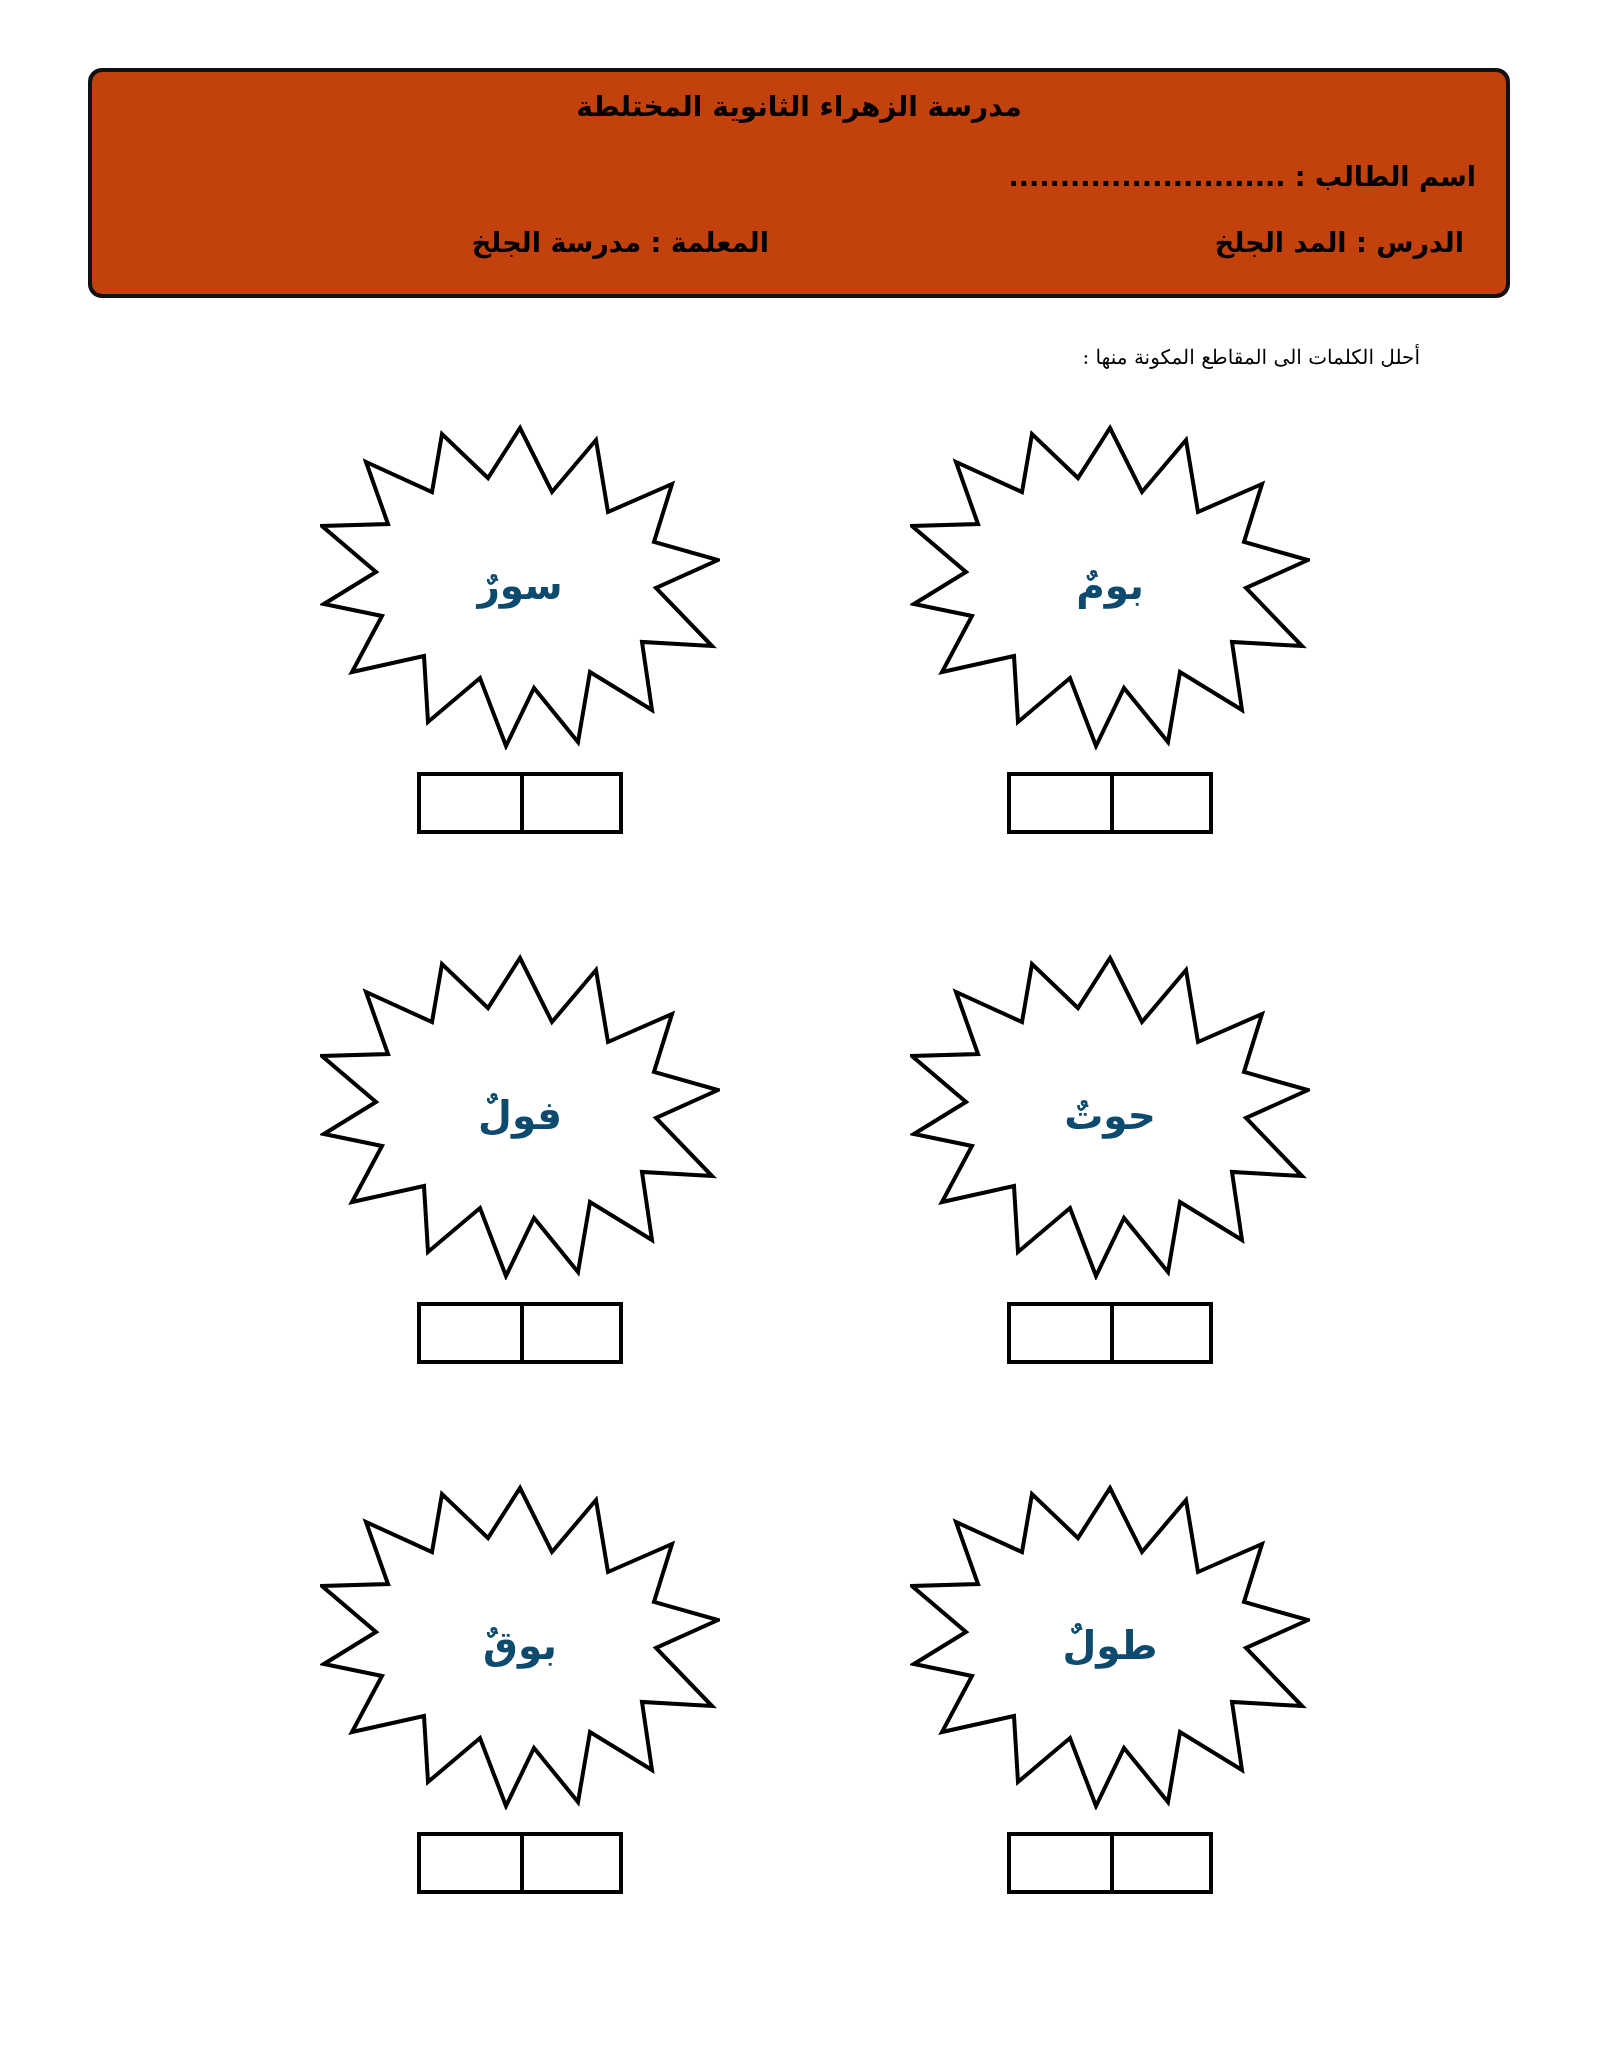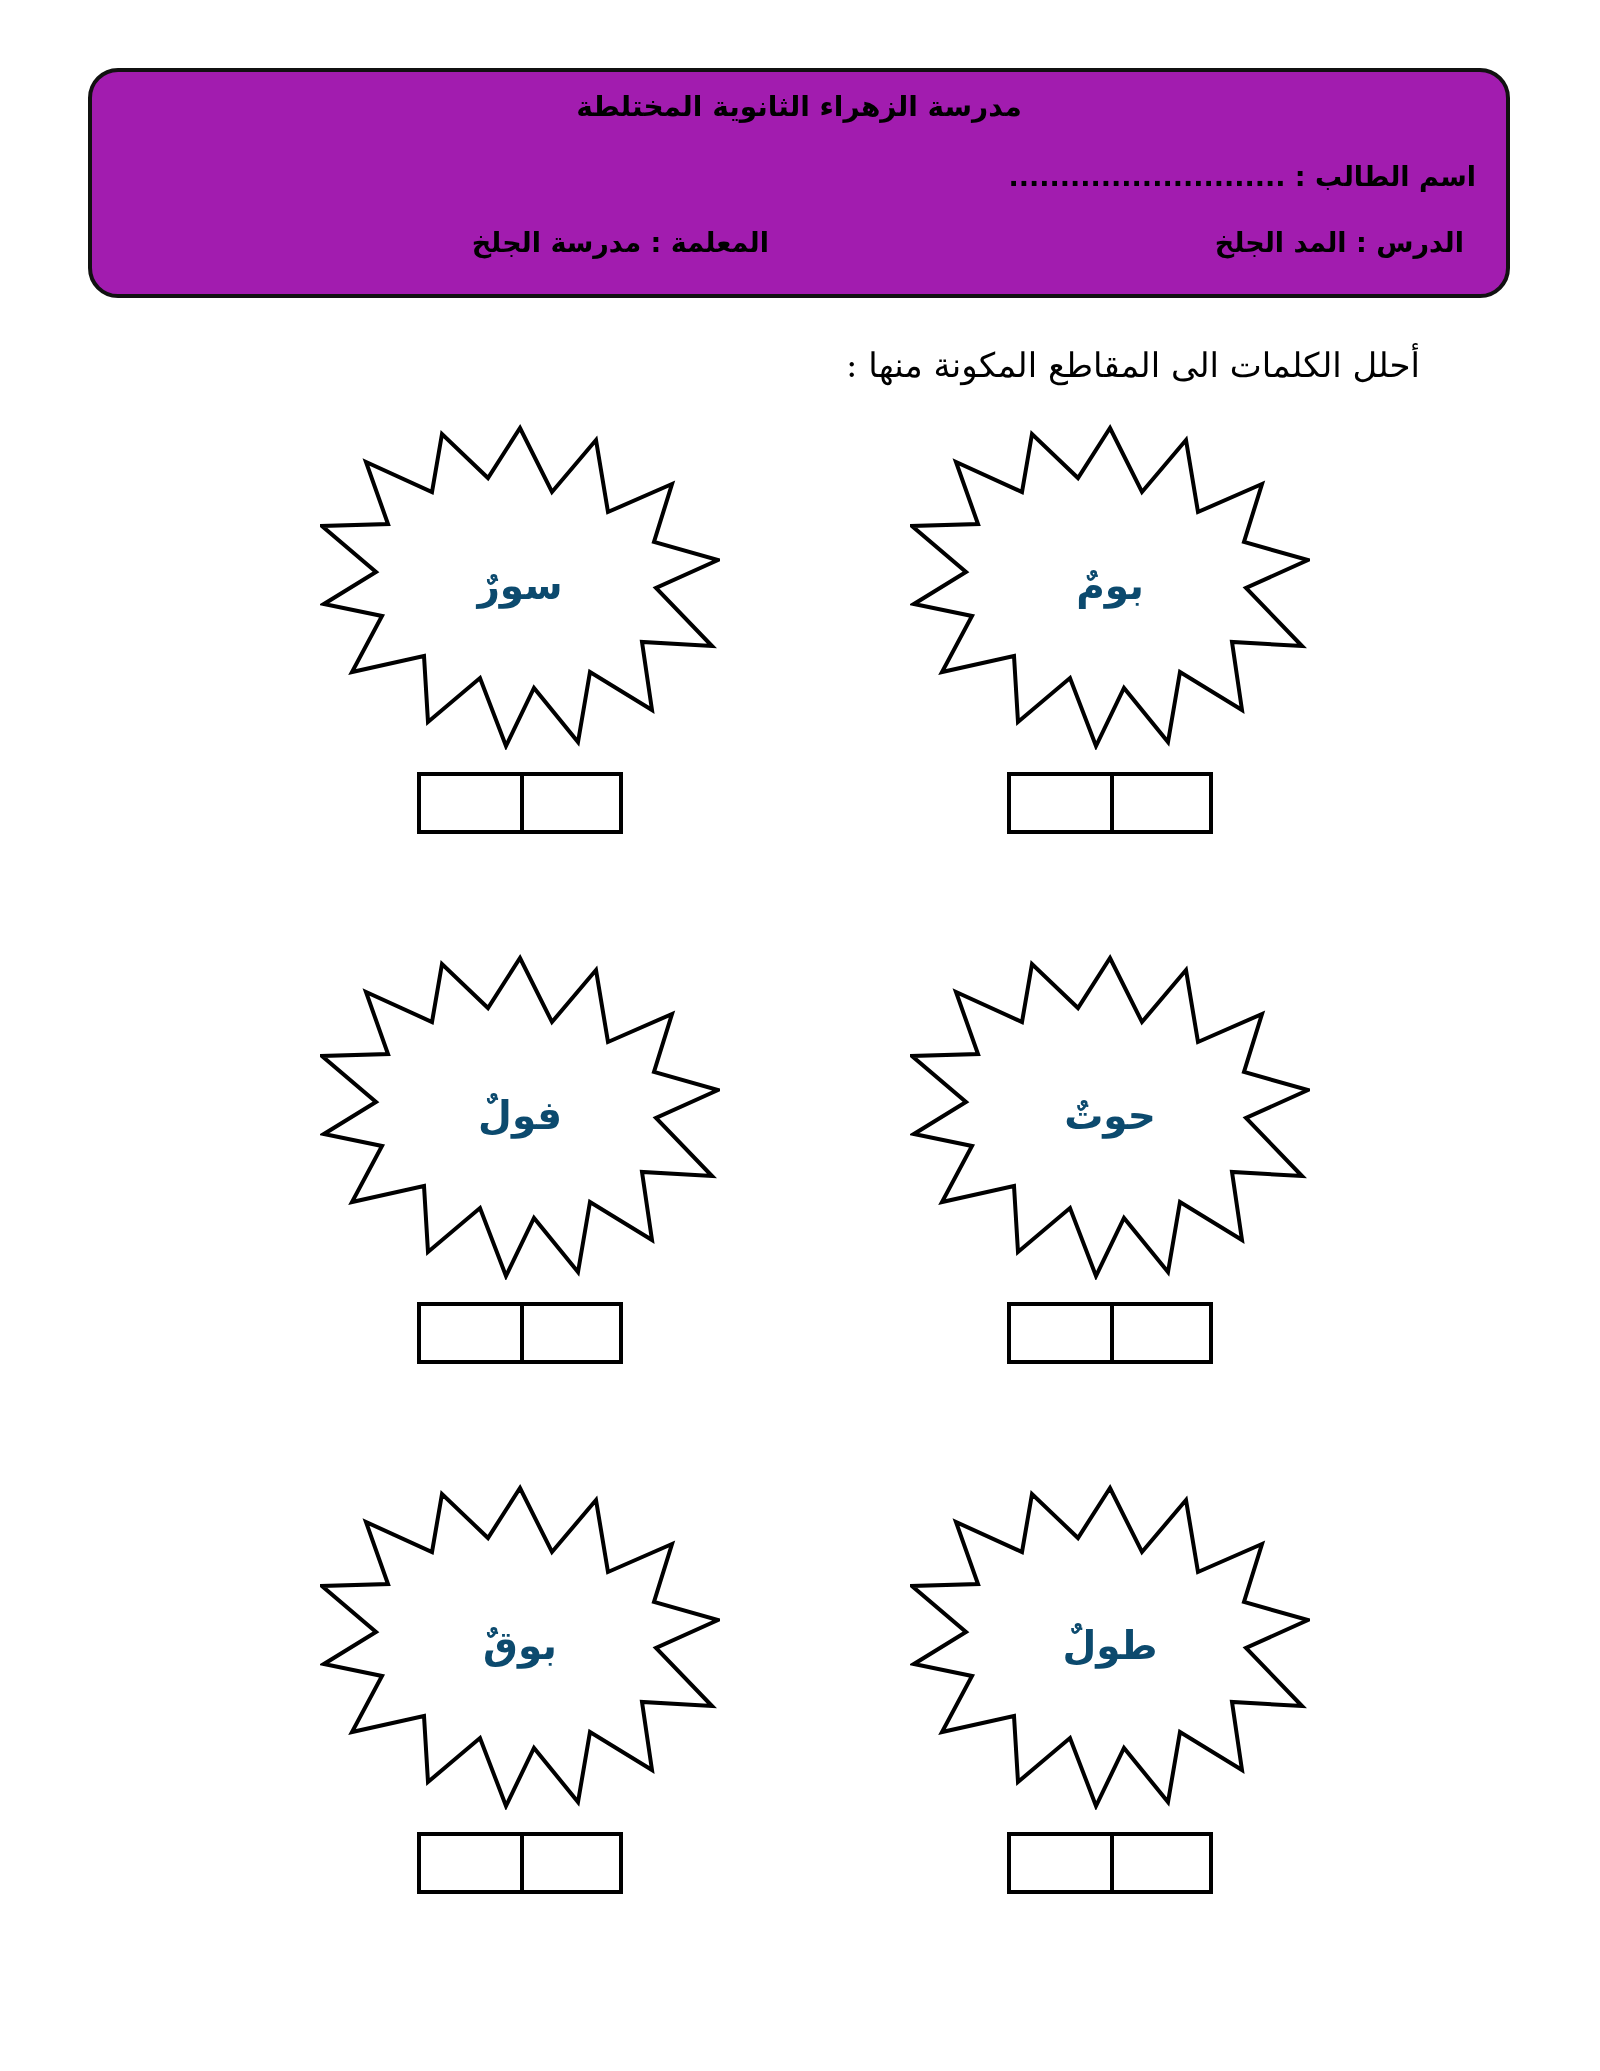--- a/index.html
+++ b/index.html
@@ -15,23 +15,23 @@
     overflow: hidden;
   }
 
   
   .header-card {
     position: absolute;
     left: 88px;
     top: 68px;
     width: 1422px;
     height: 230px;
-    background: #a21caf;
+    background: #c2410c;
     border: 4px solid #111111;
-    border-radius: 30px;
+    border-radius: 14px;
     box-sizing: border-box;
   }
   .school-title {
     position: absolute;
     top: 18px;
     left: 0;
     width: 100%;
     text-align: center;
     font-family: "DejaVu Sans", sans-serif;
     font-weight: bold;
@@ -81,21 +81,21 @@
   }
 
   
   .instruction {
     position: absolute;
     top: 345px;
     left: 0;
     width: 1420px;
     text-align: right;
     font-family: "DejaVu Serif", serif;
-    font-size: 34px;
+    font-size: 20px;
     color: #000000;
     direction: rtl;
   }
 
   
   .grid {
     position: absolute;
     top: 420px;
     left: 0;
     width: 1600px;

